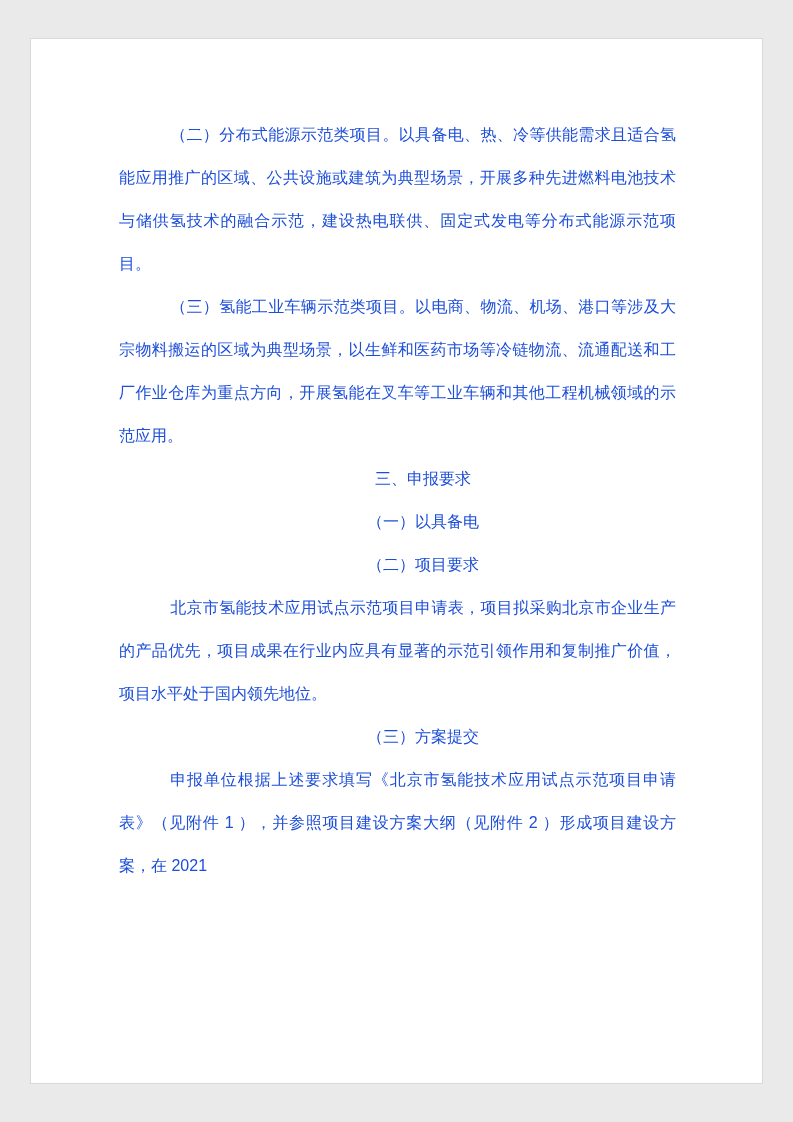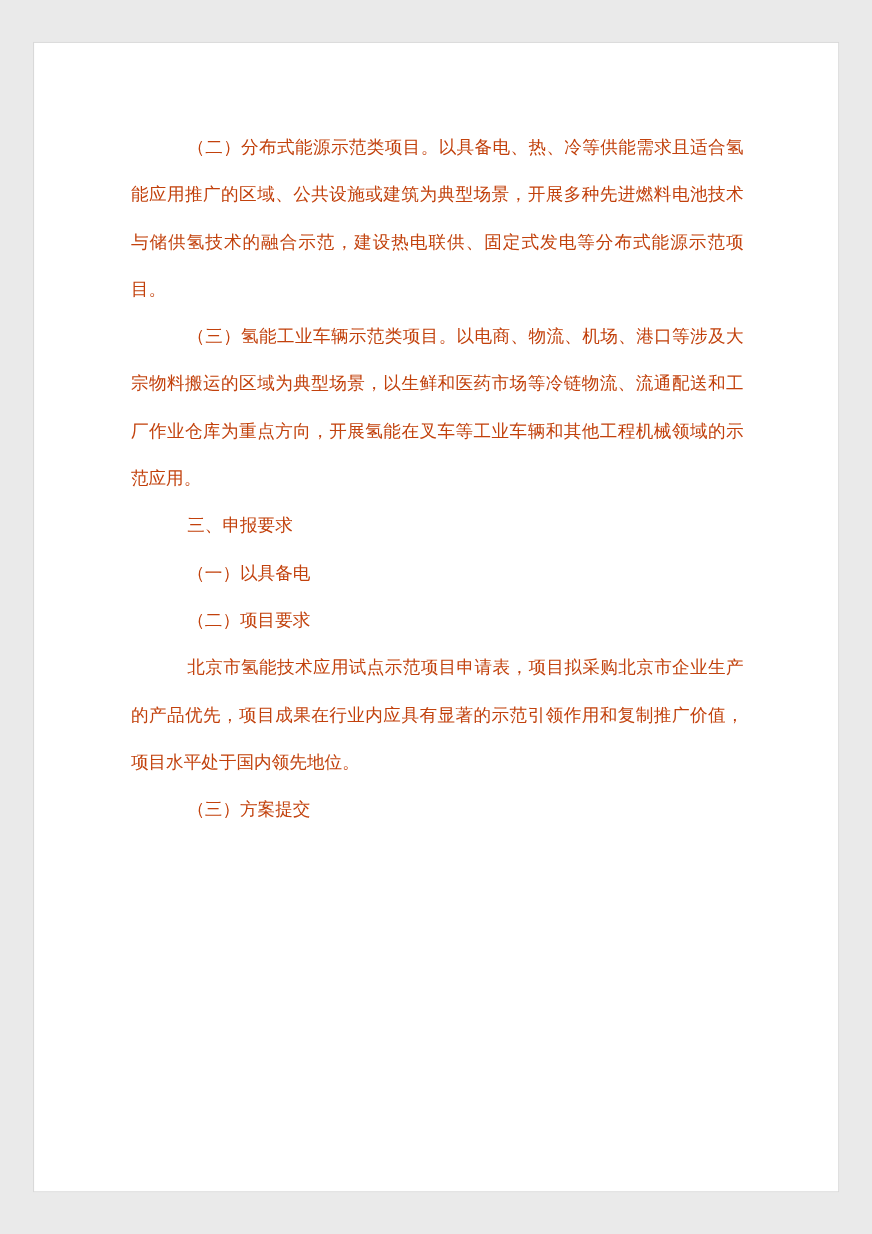--- a/index.html
+++ b/index.html
@@ -23,36 +23,37 @@
     background: #ffffff;
     border: 1px solid #d9d9d9;
     box-sizing: border-box;
     padding: 74px 86px 0 88px;
   }
   .doc p {
     margin: 0;
     padding: 0;
     font-size: 16px;
     line-height: 43px;
-    color: #c2410c;
+    color: #1d4ed8;
     text-align: justify;
     text-indent: 3.2em;
     word-break: break-all;
   }
   .doc p.heading {
-    text-align: left;
+    text-align: center;
     font-weight: 400;
   }
 </style>
 </head>
 <body>
 
 <div class="paper">
   <div class="doc">
     <p>（二）分布式能源示范类项目。以具备电、热、冷等供能需求且适合氢能应用推广的区域、公共设施或建筑为典型场景，开展多种先进燃料电池技术与储供氢技术的融合示范，建设热电联供、固定式发电等分布式能源示范项目。</p>
     <p>（三）氢能工业车辆示范类项目。以电商、物流、机场、港口等涉及大宗物料搬运的区域为典型场景，以生鲜和医药市场等冷链物流、流通配送和工厂作业仓库为重点方向，开展氢能在叉车等工业车辆和其他工程机械领域的示范应用。</p>
     <p class="heading">三、申报要求</p>
     <p class="heading">（一）以具备电</p>
     <p class="heading">（二）项目要求</p>
     <p>北京市氢能技术应用试点示范项目申请表，项目拟采购北京市企业生产的产品优先，项目成果在行业内应具有显著的示范引领作用和复制推广价值，项目水平处于国内领先地位。</p>
     <p class="heading">（三）方案提交</p>
+    <p>申报单位根据上述要求填写《北京市氢能技术应用试点示范项目申请表》（见附件 1 ），并参照项目建设方案大纲（见附件 2 ）形成项目建设方案，在 2021</p>
   </div>
 </div>
 
 </body></html>

